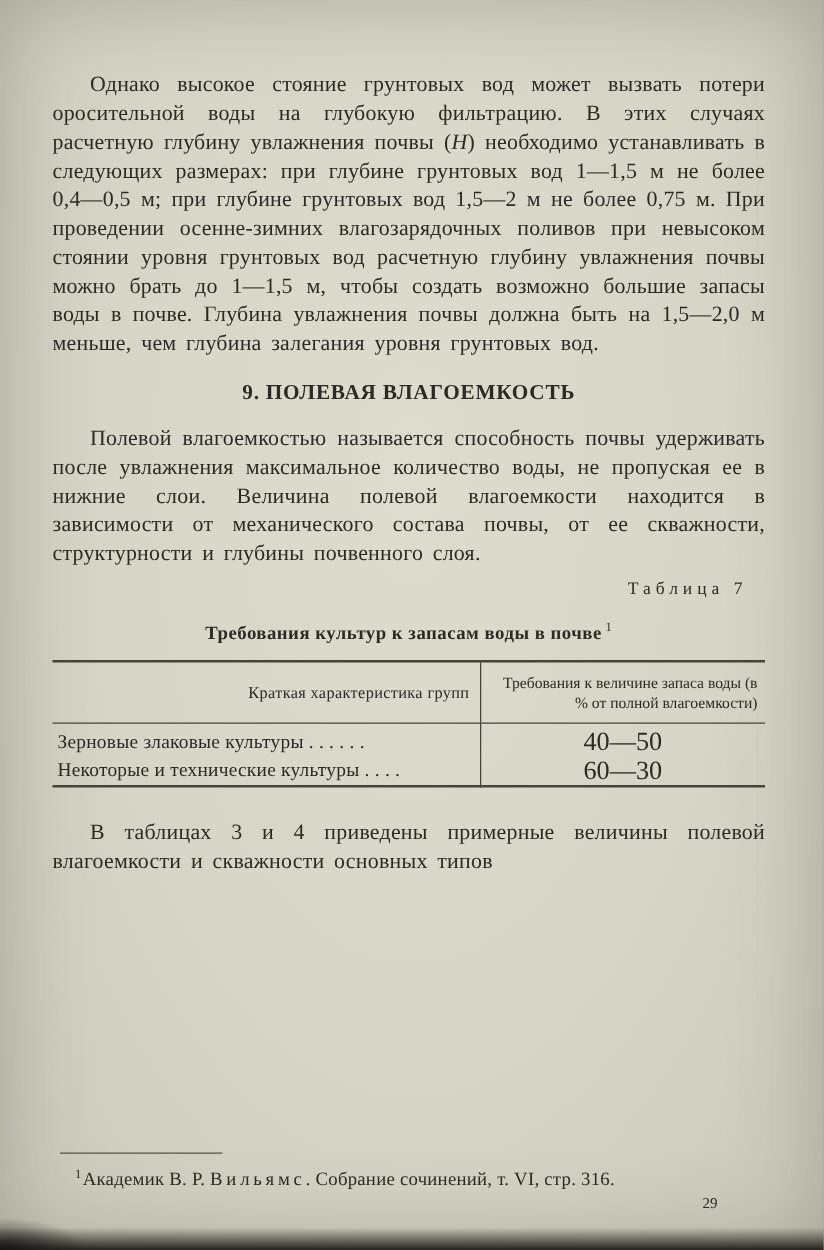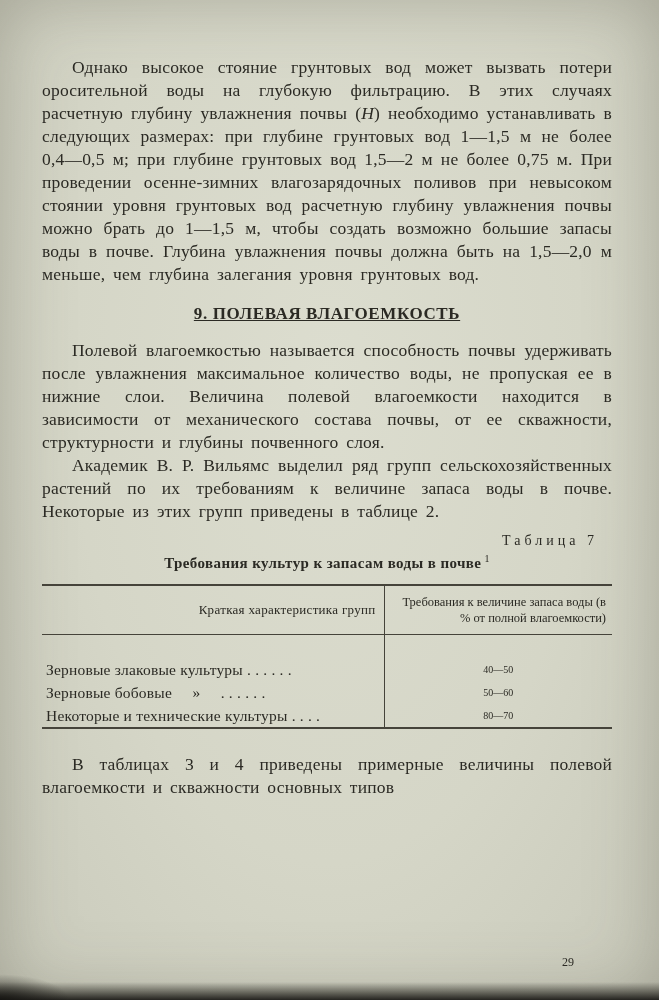--- a/index.html
+++ b/index.html
@@ -31,31 +31,30 @@
     word-spacing: 0.18em;
     letter-spacing: 0.2px;
   }
   .var-italic { font-style: italic; }
   h2.section-heading {
     margin: 18px 0 15px 0;
     text-align: center;
     font-size: 17px;
     font-weight: bold;
     letter-spacing: 0.6px;
-    text-decoration: underline;
   }
   .table-number-label {
     margin-top: 10px;
     text-align: right;
     padding-right: 14px;
     font-size: 14px;
     letter-spacing: 4px;
   }
   .table-title {
-    margin-top: 4px;
+    margin-top: 17px;
     text-align: center;
     font-size: 15px;
     font-weight: bold;
     letter-spacing: 0.4px;
   }
   .table-title sup { font-size: 10px; margin-left: 3px; font-weight: normal; }
   table.req-table {
     margin-top: 12px;
     width: 100%;
     border-collapse: collapse;
@@ -83,27 +82,27 @@
   }
   td.row-label {
     border-right: 1.5px solid #45433a;
     font-size: 15.5px;
     line-height: 21px;
     padding: 1px 8px 1px 20px;
     text-indent: -16px;
     letter-spacing: 0.2px;
   }
   td.row-value {
-    font-size: 10px;
+    font-size: 21px;
     line-height: 21px;
     text-align: center;
     vertical-align: bottom;
     padding: 1px 6px;
   }
-  tr.first-row td { padding-top: 24px; }
+  tr.first-row td { padding-top: 4px; }
   tr.last-row td { padding-bottom: 16px; }
   p.after-table { margin-top: 24px; font-family: Liberation Serif, serif; }
   .footnote-block {
     position: absolute;
     left: 42px;
     right: 47px;
     bottom: 46px;
   }
   .footnote-rule {
     width: 130px;
@@ -145,52 +144,51 @@
 <div class="page">
 
   <div class="content">
 
     <p class="body-text"><span>Однако высокое стояние грунтовых вод может вызвать потери оросительной воды на глубокую фильтрацию. В этих случаях расчетную глубину увлажнения почвы (</span><span class="var-italic">Н</span><span>) необходимо устанавливать в следующих размерах: при глубине грунтовых вод 1—1,5 м не более 0,4—0,5 м; при глубине грунтовых вод 1,5—2 м не более 0,75 м. При проведении осенне-зимних влагозарядочных поливов при невысоком стоянии уровня грунтовых вод расчетную глубину увлажнения почвы можно брать до 1—1,5 м, чтобы создать возможно большие запасы воды в почве. Глубина увлажнения почвы должна быть на 1,5—2,0 м меньше, чем глубина залегания уровня грунтовых вод.</span></p>
 
     <h2 class="section-heading">9. ПОЛЕВАЯ ВЛАГОЕМКОСТЬ</h2>
 
     <p class="body-text">Полевой влагоемкостью называется способность почвы удерживать после увлажнения максимальное количество воды, не пропуская ее в нижние слои. Величина полевой влагоемкости находится в зависимости от механического состава почвы, от ее скважности, структурности и глубины почвенного слоя.</p>
 
-    <p class="body-text">Академик В. Р. Вильямс выделил ряд групп сельскохозяйственных растений по их требованиям к величине запаса воды в почве. Некоторые из этих групп приведены в таблице 2.</p>
 
     <div class="table-number-label">Таблица 7</div>
 
     <div class="table-title"><span>Требования культур к запасам воды в почве</span><sup>1</sup></div>
 
     <table class="req-table">
       <thead>
         <tr>
           <th class="col1">Краткая характеристика групп</th>
           <th class="col2">Требования к величине запаса воды (в % от полной влагоемкости)</th>
         </tr>
       </thead>
       <tbody>
         <tr class="first-row">
           <td class="row-label">Зерновые злаковые культуры  .  .  .  .  .  .</td>
           <td class="row-value">40—50</td>
         </tr>
         <tr>
-          <td class="row-label">Зерновые бобовые&nbsp;&nbsp;&nbsp;&nbsp;&nbsp;»&nbsp;&nbsp;&nbsp;&nbsp;&nbsp;.  .  .  .  .  .</td>
-          <td class="row-value">50—60</td>
-        </tr>
-        <tr>
           <td class="row-label">Некоторые и технические культуры  .  .  .  .</td>
-          <td class="row-value">80—70</td>
+          <td class="row-value">60—30</td>
         </tr>
       </tbody>
     </table>
 
     <p class="body-text after-table">В таблицах 3 и 4 приведены примерные величины полевой влагоемкости и скважности основных типов</p>
 
   </div>
 
+  <div class="footnote-block">
+    <div class="footnote-rule"></div>
+    <div class="footnote-text"><sup>1</sup><span>Академик В. Р. </span><span class="spaced-name">Вильямс</span><span>. Собрание сочинений, т. VI, стр. 316.</span></div>
+  </div>
 
   <div class="page-number">29</div>
 
   <div class="scan-shadow-bottom"></div>
   <div class="scan-shadow-corner"></div>
 
 </div>
 
 </body></html>

